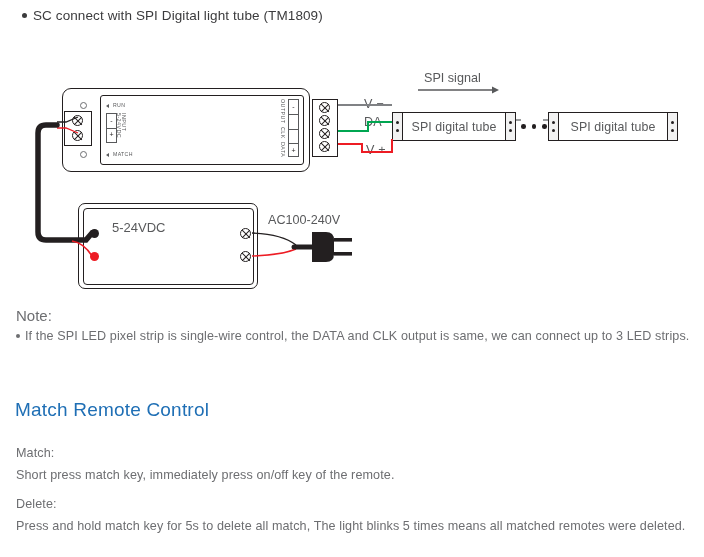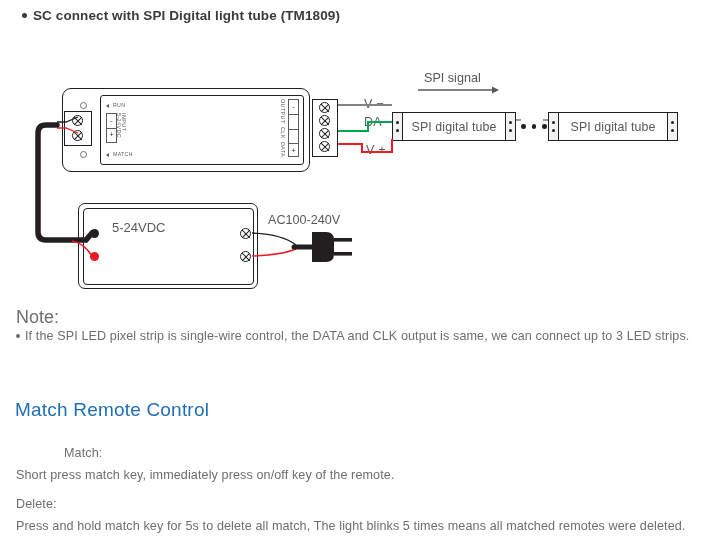--- a/index.html
+++ b/index.html
@@ -30,21 +30,21 @@
     background: #3b3b3d;
     vertical-align: middle;
     margin-right: 6px;
     margin-bottom: 2px;
   }
   .body-txt {
     font-size: 12.6px;
     color: #6d6e71;
     letter-spacing: .1px;
   }
-  .note-label { font-size: 18px; color: #6d6e71; }
+  .note-label { font-size: 15px; color: #6d6e71; }
   .section-heading {
     font-size: 19px;
     color: #1f6fb5;
     letter-spacing: .2px;
   }
 
   
   #diagram { position: absolute; left: 0; top: 0; width: 704px; height: 300px; }
 
   
@@ -265,21 +265,21 @@
   svg.overlay {
     position: absolute;
     left: 0; top: 0;
     width: 704px; height: 300px;
     pointer-events: none;
   }
 </style>
 </head>
 <body>
 
-<div class="txt bullet-line" style="left:22px; top:8px;font-weight:bold;">
+<div class="txt bullet-line" style="left:22px; top:8px;">
   <span class="bullet-dot"></span><span>SC connect with SPI Digital light tube (TM1809)</span>
 </div>
 
 <div id="diagram">
 
   <div class="spi-signal-label" style="left:424px; top:71px;">SPI signal</div>
 
   <div class="ctrl-shell"></div>
   <div class="ctrl-inner"></div>
 
@@ -404,17 +404,17 @@
   </svg>
 </div>
 
 <div class="txt note-label" style="left:16px; top:307px;">Note:</div>
 <div class="txt body-txt" style="left:16px; top:329px;">
   <span class="bullet-dot" style="width:4px;height:4px;margin-right:5px;background:#6d6e71;"></span><span>If the SPI LED pixel strip is single-wire control, the DATA and CLK output is same, we can connect up to 3 LED strips.</span>
 </div>
 
 <div class="txt section-heading" style="left:15px; top:399px;">Match Remote Control</div>
 
-<div class="txt body-txt" style="left:16px; top:446px;margin-left:48px;">Match:</div>
+<div class="txt body-txt" style="left:16px; top:446px;">Match:</div>
 <div class="txt body-txt" style="left:16px; top:468px;">Short press match key, immediately press on/off key of the remote.</div>
 
 <div class="txt body-txt" style="left:16px; top:497px;text-align:right;">Delete:</div>
 <div class="txt body-txt" style="left:16px; top:519px;">Press and hold match key for 5s to delete all match, The light blinks 5 times means all matched remotes were deleted.</div>
 
 </body></html>

